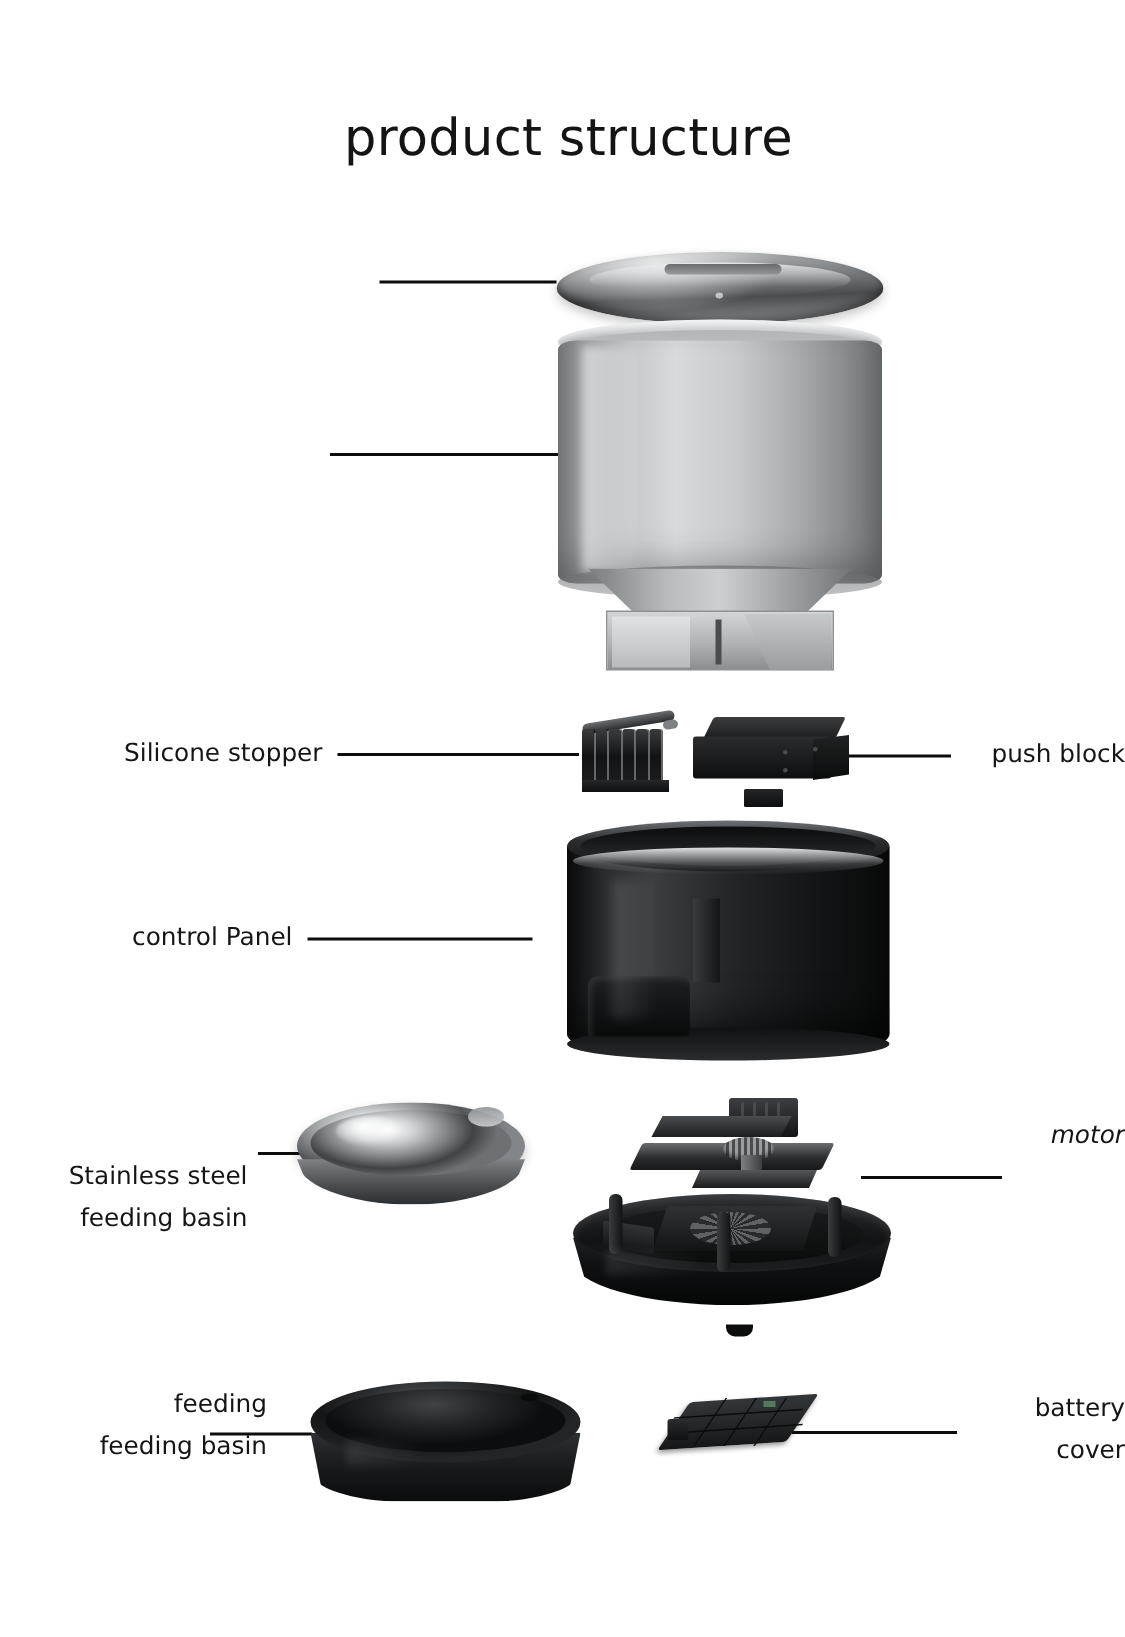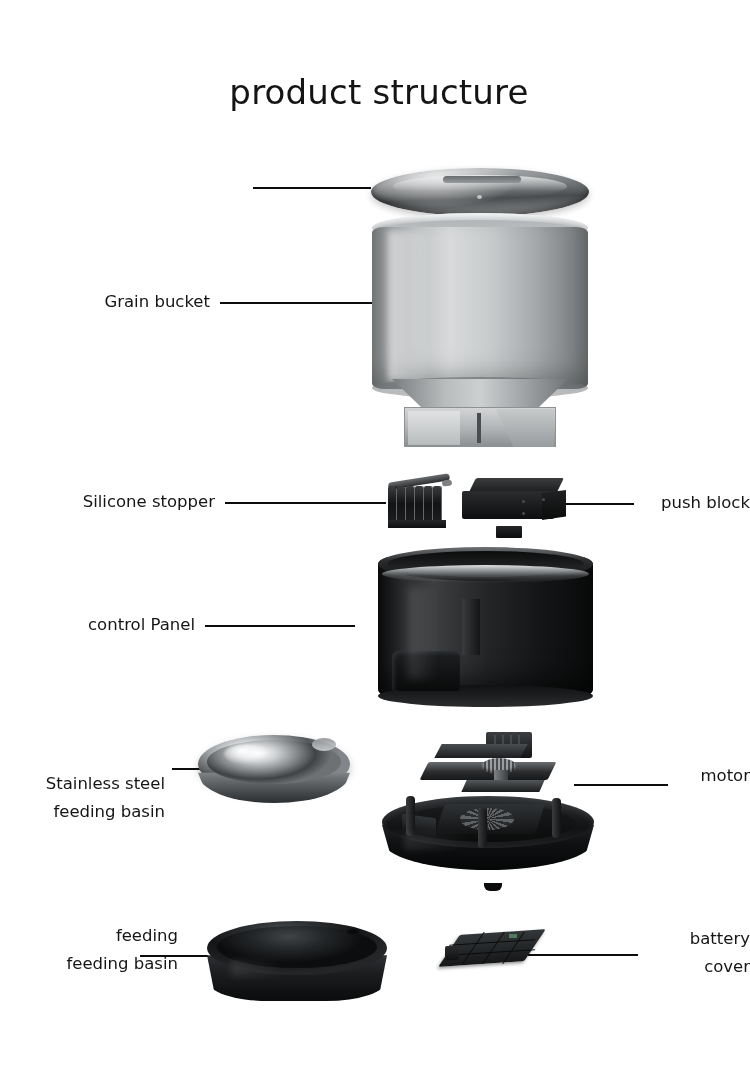--- a/index.html
+++ b/index.html
@@ -453,39 +453,38 @@
 </style>
 </head>
 <body>
 
 <div id="diagram">
 
   <div class="title">product structure</div>
 
   <div class="leader" style="left:253px;top:187px;width:118px;"></div>
 
-  <div class="label r" style="left:35px;top:288px;width:175px;">Grain bucket</div>
   <div class="leader" style="left:220px;top:302px;width:152px;"></div>
 
   <div class="label r" style="left:20px;top:488px;width:195px;">Silicone stopper</div>
   <div class="leader" style="left:225px;top:502px;width:161px;"></div>
 
   <div class="label l" style="left:640px;top:489px;width:110px;">push block</div>
   <div class="leader" style="left:566px;top:503px;width:68px;"></div>
 
   <div class="label r" style="left:20px;top:611px;width:175px;">control Panel</div>
   <div class="leader" style="left:205px;top:625px;width:150px;"></div>
 
   <div class="label r" style="left:10px;top:740px;width:155px;margin-top:30px;">
     <div>Stainless steel</div>
     <div>feeding basin</div>
   </div>
   <div class="leader" style="left:172px;top:768px;width:28px;"></div>
 
-  <div class="label l" style="left:674px;top:762px;width:76px;">motor</div>
+  <div class="label l" style="left:674px;top:743px;width:76px;font-style:italic;">motor</div>
   <div class="leader" style="left:574px;top:784px;width:94px;"></div>
 
   <div class="label l" style="left:8px;top:922px;width:170px;">
     <div>feeding</div>
     <div>feeding basin</div>
   </div>
   <div class="leader" style="left:140px;top:955px;width:68px;"></div>
 
   <div class="label l" style="left:651px;top:925px;width:99px;">
     <div>battery</div>

